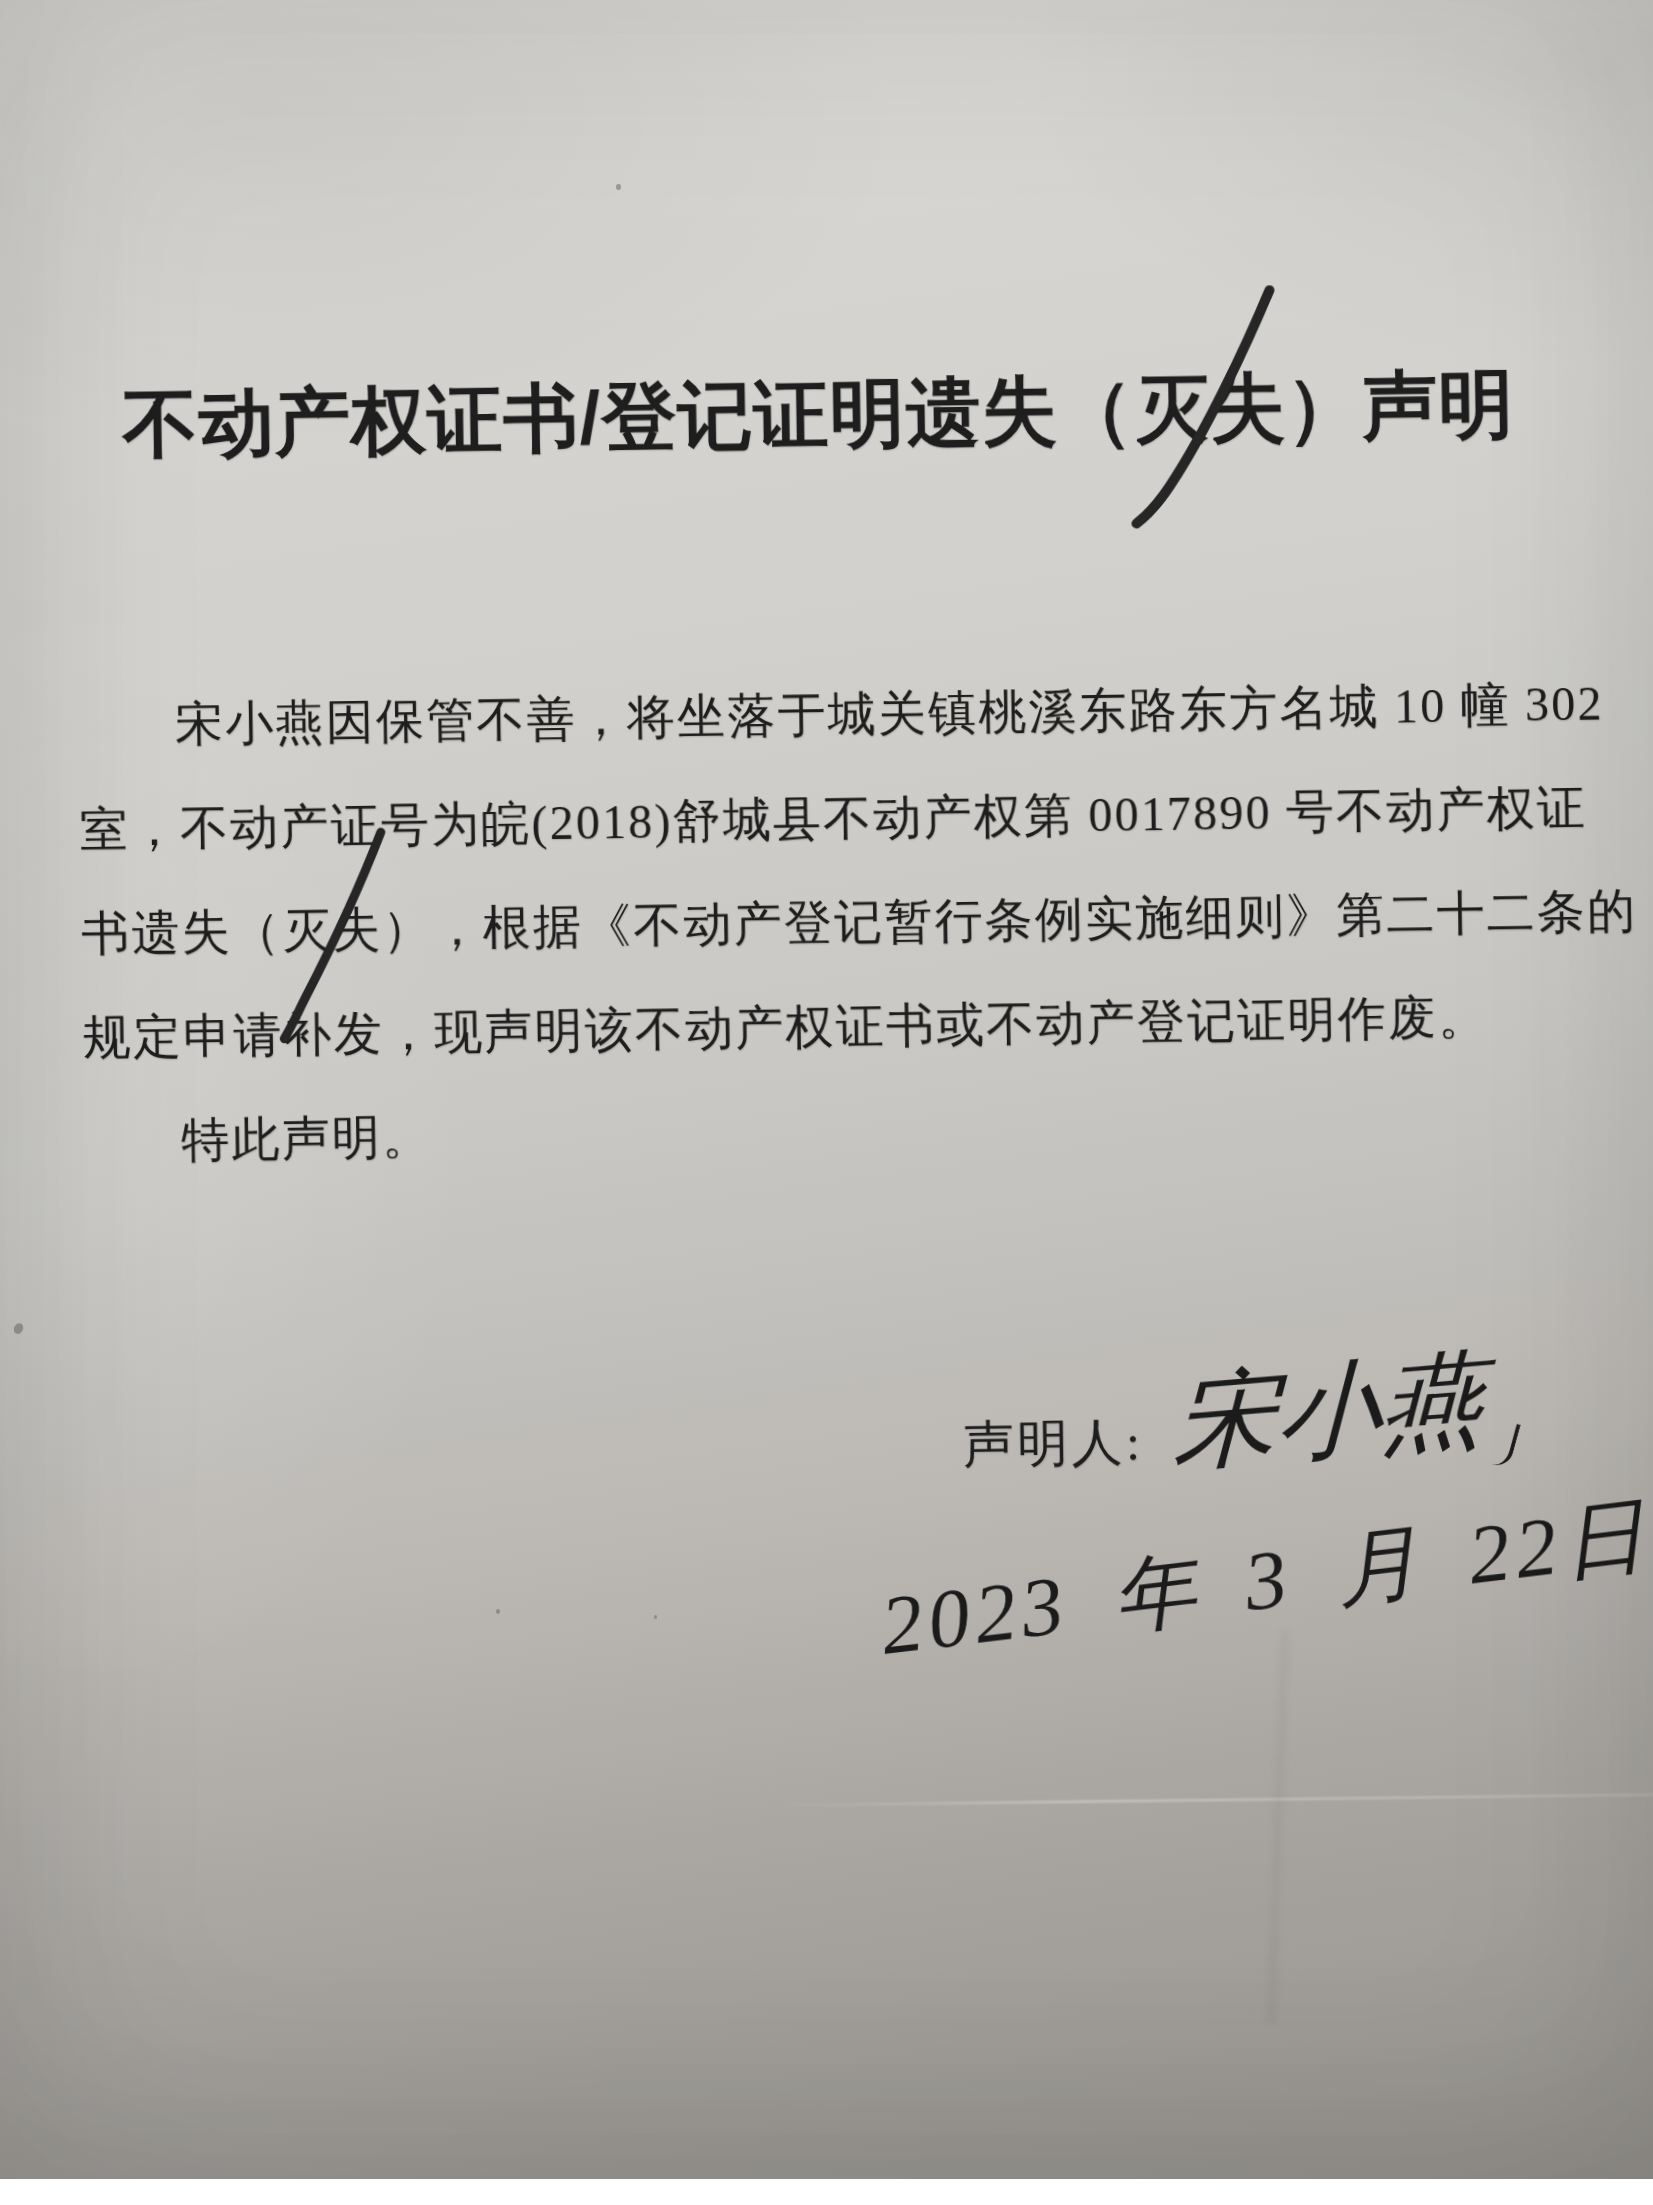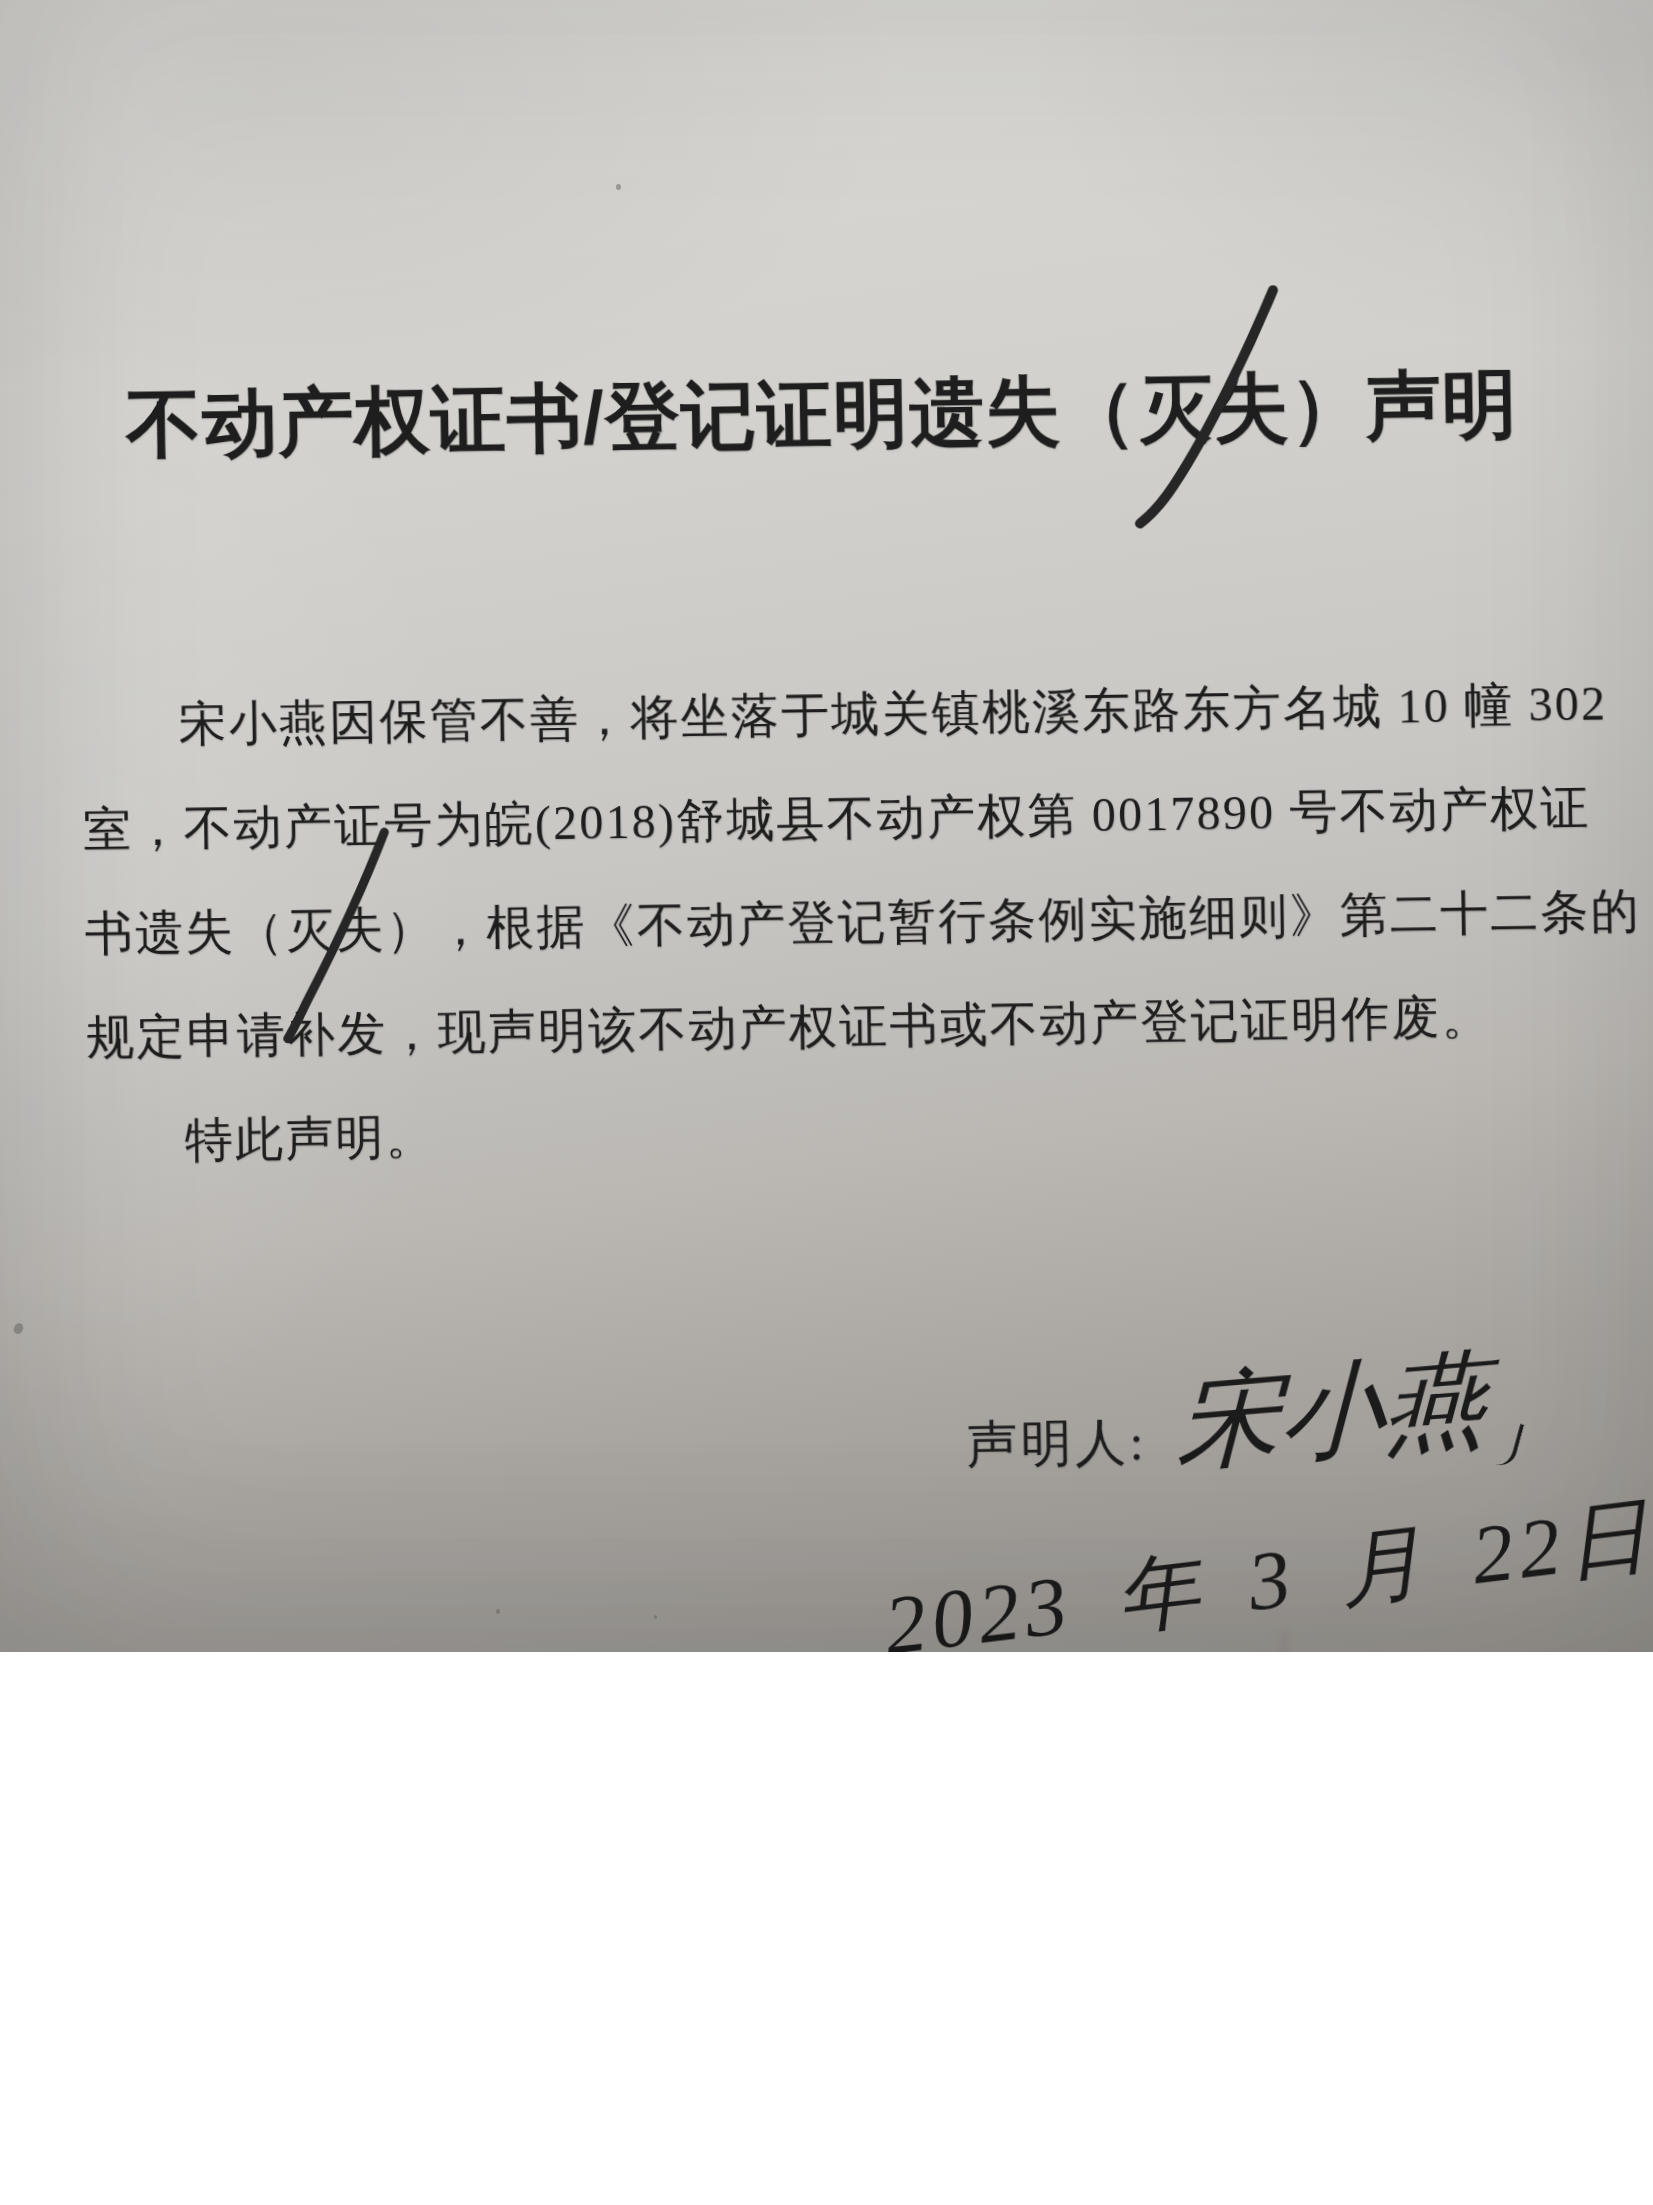--- a/index.html
+++ b/index.html
@@ -5,21 +5,21 @@
   html, body {
     margin: 0;
     padding: 0;
     width: 1654px;
     height: 2205px;
     overflow: hidden;
   }
   .photo {
     position: relative;
     width: 1654px;
-    height: 1652px;
+    height: 2179px;
     background:
       radial-gradient(ellipse 930px 492px at 16% 5%, rgba(0,0,0,0.05), transparent 70%),
       radial-gradient(ellipse 820px 438px at 96% 3%, rgba(0,0,0,0.06), transparent 70%),
       radial-gradient(ellipse 547px 820px at 6% 52%, rgba(255,255,255,0.10), transparent 70%),
       linear-gradient(172deg, #d9d8d4 0%, #d2d1cd 28%, #c8c7c3 50%, #bbb8b4 68%, #a8a5a1 82%, #97948f 100%);
     overflow: hidden;
   }
   .vignette {
     position: absolute;
     inset: 0;

